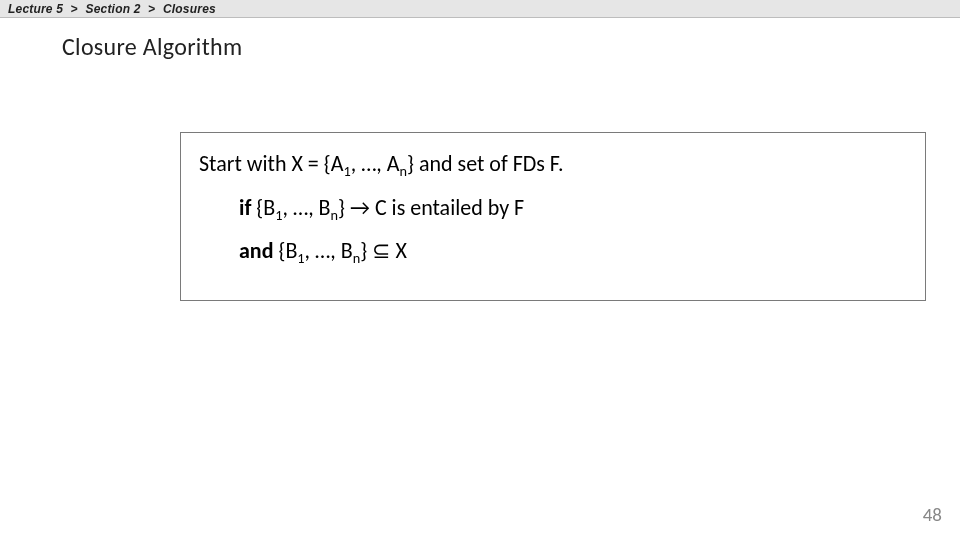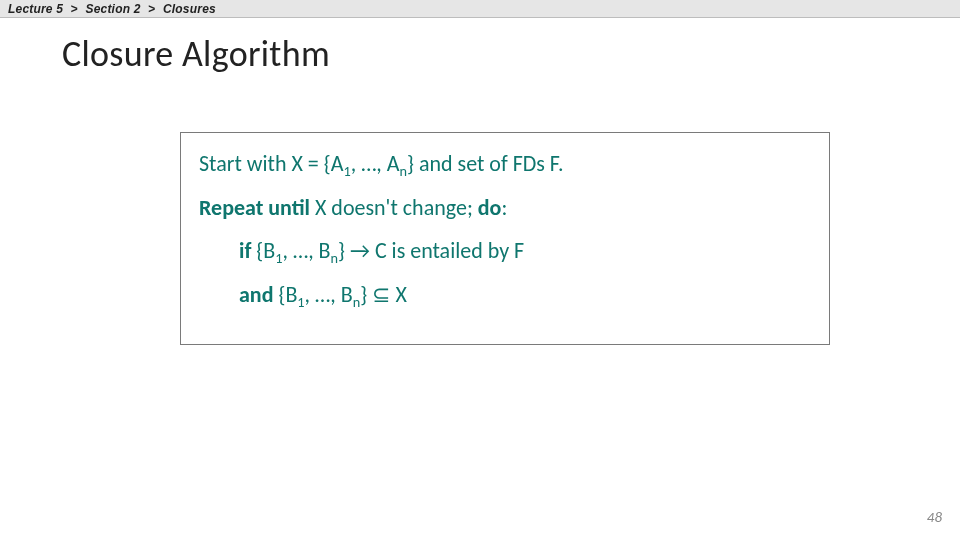--- a/index.html
+++ b/index.html
@@ -14,55 +14,54 @@
     font-weight: bold;
     font-size: 12px;
     color: #222;
     letter-spacing: 0.2px;
     height: 18px;
     line-height: 12px;
   }
   .breadcrumb .sep { padding: 0 4px; font-style: normal; }
 
   .title {
-    font-size: 36px;
+    font-size: 24px;
     font-weight: 400;
     color: #222;
     margin: 14px 0 0 62px;
     letter-spacing: 0.3px;
   }
 
   .algo-box {
     position: absolute;
     left: 180px;
     top: 132px;
-    width: 650px;
+    width: 746px;
     border: 1px solid #7a7a7a;
     background: #fff;
     padding: 12px 18px 20px 18px;
     font-size: 22px;
     line-height: 1.35;
-    color: #0f766e;
+    color: #000000;
   }
   .algo-box p { margin: 14px 0; }
   .algo-box .indent1 { padding-left: 40px; }
   .algo-box .indent2 { padding-left: 120px; }
   .algo-box b { font-weight: 700; }
   .sub { font-size: 0.65em; vertical-align: sub; line-height: 0; }
   .sup { font-size: 0.65em; vertical-align: super; line-height: 0; }
   .first { margin-top: 4px !important; }
   .last { margin-bottom: 4px !important; }
 
   .page-number {
     position: absolute;
     right: 18px;
     bottom: 14px;
-    font-size: 15px;
+    font-size: 19px;
     color: #888;
-    font-style: italic;
   }
 </style>
 </head>
 <body>
 
 <div class="breadcrumb">
   <span>Lecture 5</span>
   <span class="sep">&gt;</span>
   <span>Section 2</span>
   <span class="sep">&gt;</span>
@@ -70,23 +69,20 @@
 </div>
 
 <h1 class="title">Closure Algorithm</h1>
 
 <div class="algo-box">
 
   <p class="first">
     <span>Start with X = {A</span><span class="sub">1</span><span>, …, A</span><span class="sub">n</span><span>} and set of FDs F.</span>
   </p>
 
-  <p>
-    <b>Repeat until</b><span> X doesn't change; </span><b>do</b><span>:</span>
-  </p>
 
   <p class="indent1">
     <b>if</b><span>  {B</span><span class="sub">1</span><span>, …, B</span><span class="sub">n</span><span>} → C is entailed by F</span>
   </p>
 
   <p class="indent1">
     <b>and</b><span> {B</span><span class="sub">1</span><span>, …, B</span><span class="sub">n</span><span>} ⊆ X</span>
   </p>
 
 

